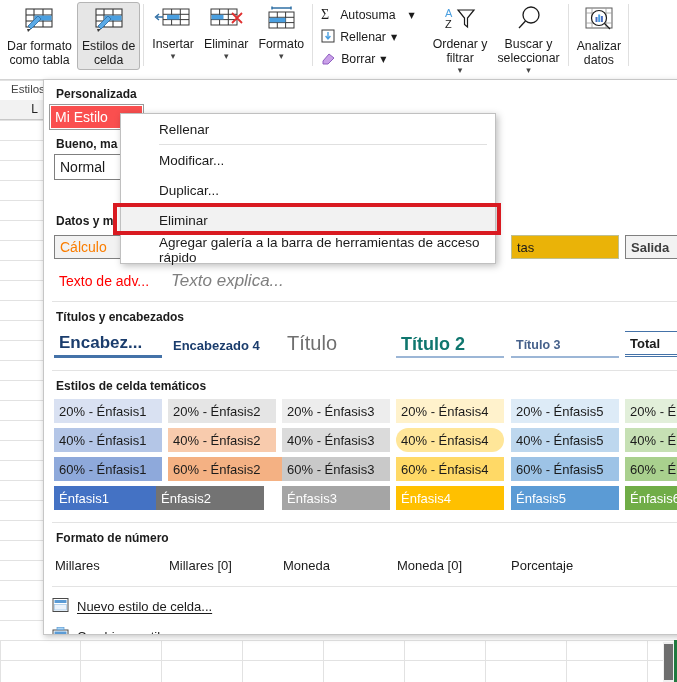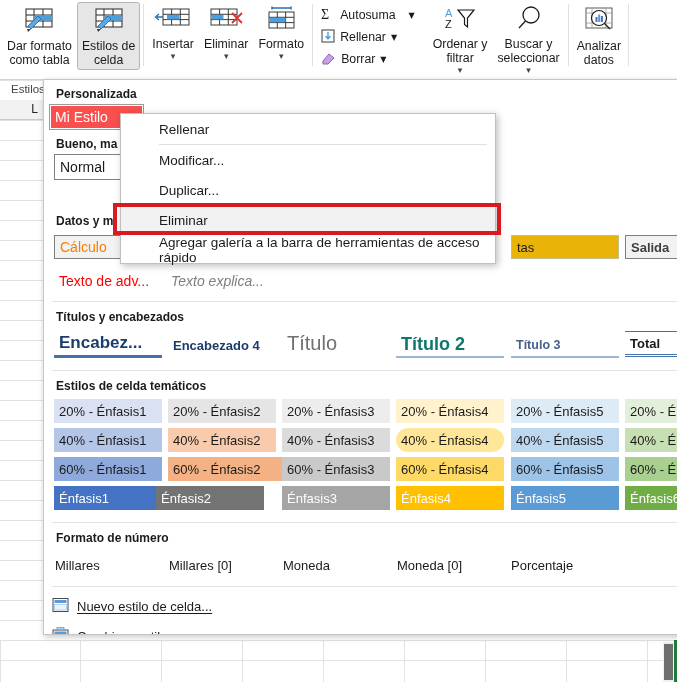--- a/index.html
+++ b/index.html
@@ -362,21 +362,21 @@
     </div>
     <div class="stylebox" style="left:467px; top:155px; width:108px; height:24px; background:#eab308; border:1px solid #bfbf8f; color:#1b1b1b; font-size:13px;">
       <span>tas</span>
     </div>
     <div class="stylebox sb-outline" style="left:581px; top:155px; width:108px; height:24px; background:#f2f2f2; color:#3f3f3f; font-weight:bold; font-size:13px;">
       <span>Salida</span>
     </div>
     <div class="stylebox sb-plain" style="left:10px; top:190px; width:110px; height:22px; color:#ff0000; font-size:14px;">
       <span>Texto de adv...</span>
     </div>
-    <div class="stylebox sb-plain" style="left:122px; top:190px; width:120px; height:22px; color:#7f7f7f; font-style:italic; font-size:14px;">
+    <div class="stylebox sb-plain" style="left:122px; top:190px; width:120px; height:22px; color:#7f7f7f; font-style:italic; font-size:17px;">
       <span>Texto explica...</span>
     </div>
 
     <div class="sectdiv" style="top:221px;"></div>
 
     <div class="secthead" style="left:12px; top:230px;">Títulos y encabezados</div>
     <div class="stylebox t-enc1" style="left:10px; top:250px; width:108px; height:28px;">
       <span>Encabez...</span>
     </div>
     <div class="stylebox t-enc4" style="left:124px; top:253px; width:108px; height:24px;">

